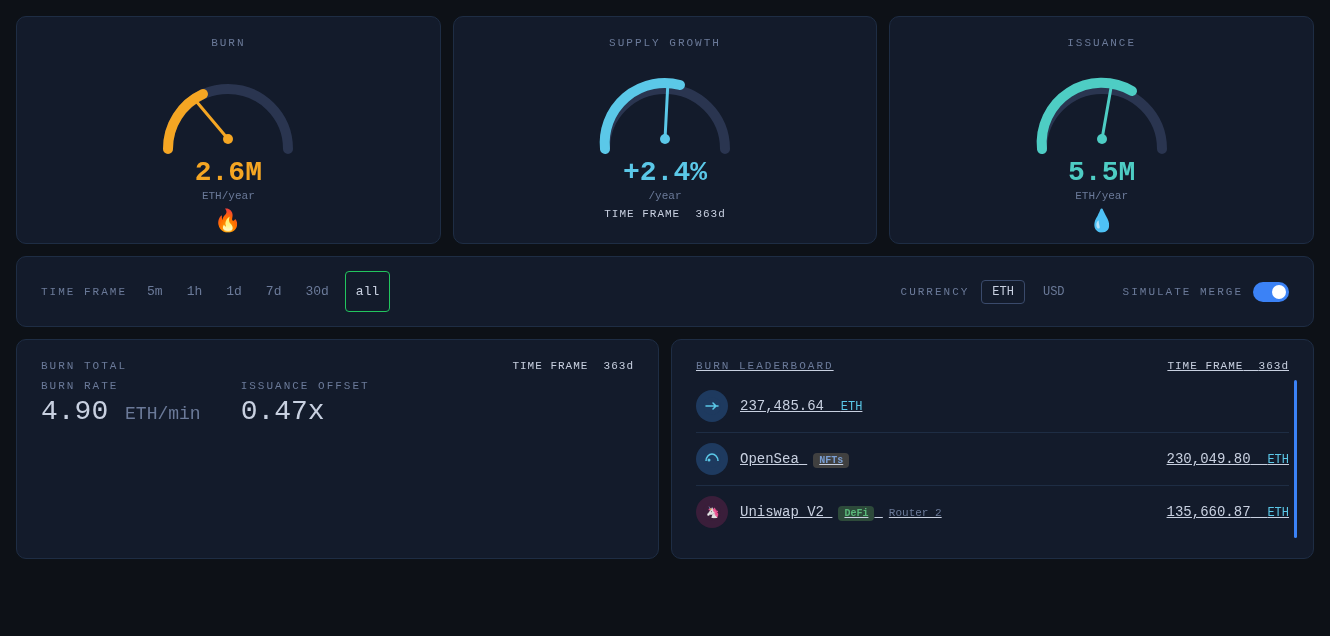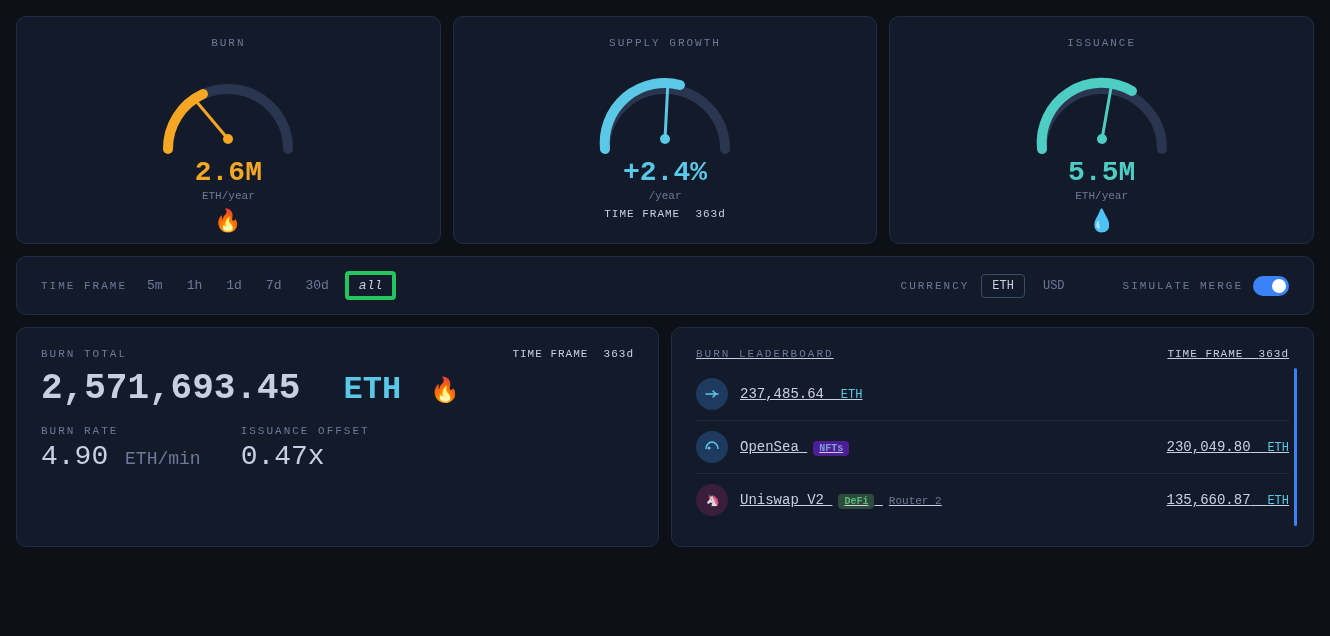--- a/index.html
+++ b/index.html
@@ -113,25 +113,24 @@
       color: #6b7a99;
       font-size: 13px;
       padding: 4px 8px;
       cursor: pointer;
       font-family: inherit;
       border-radius: 4px;
     }
 
     .time-btn.active {
       background: transparent;
-      border: 4px solid #22c55e;
-      color: #c8d0e0;
-      padding: 3px 10px;
+      border: 1px solid #22c55e;
+      color: #c8d0e0;
+      padding: 12px 10px;
       border-radius: 4px;
-      font-style: italic;
     }
 
     .spacer { flex: 1; }
 
     .currency-group {
       display: flex;
       align-items: center;
       gap: 8px;
     }
 
@@ -300,21 +299,21 @@
     }
 
     .lb-badge {
       font-size: 10px;
       padding: 2px 6px;
       border-radius: 4px;
       margin-left: 6px;
       font-weight: bold;
     }
 
-    .badge-nft { background: #4c1d95; color: #7a9fd4; }
+    .badge-nft { background: #404040; color: #7a9fd4; }
     .badge-defi { background: #2d4a3a; color: #5ab87a; }
 
     .lb-sub {
       font-size: 11px;
       color: #6b7a99;
       margin-left: 6px;
     }
 
     .lb-amount {
       font-size: 14px;
@@ -422,25 +421,20 @@
 
   <div class="bottom-row">
 
     <div class="data-card burn-total-card">
       <div class="card-header">
         <span class="card-label">BURN TOTAL</span>
         <span class="card-timeframe">
           <span>TIME FRAME</span>&nbsp;
           <span>363d</span>
         </span>
-      </div>
-      <div class="burn-total-value">
-        <span>2,571,693.45</span>
-        &nbsp;<span class="eth-label">ETH</span>
-        <span class="burn-fire">🔥</span>
       </div>
 
       <div class="stats-row">
         <div class="stat-block">
           <div class="stat-label">BURN RATE</div>
           <div class="stat-value">
             <span>4.90</span>
             <span class="stat-unit">ETH/min</span>
           </div>
         </div>

